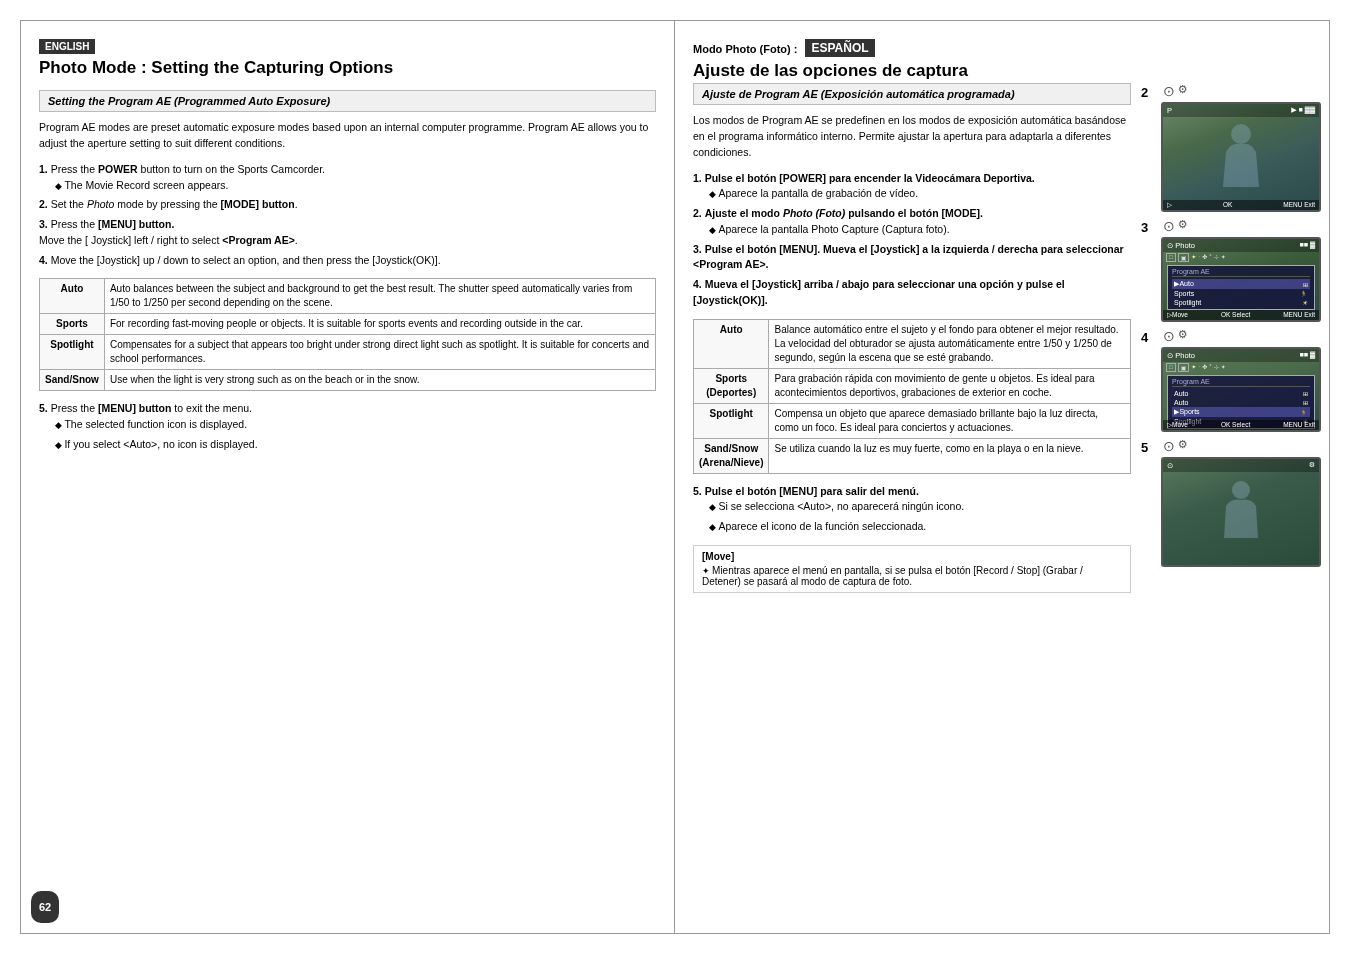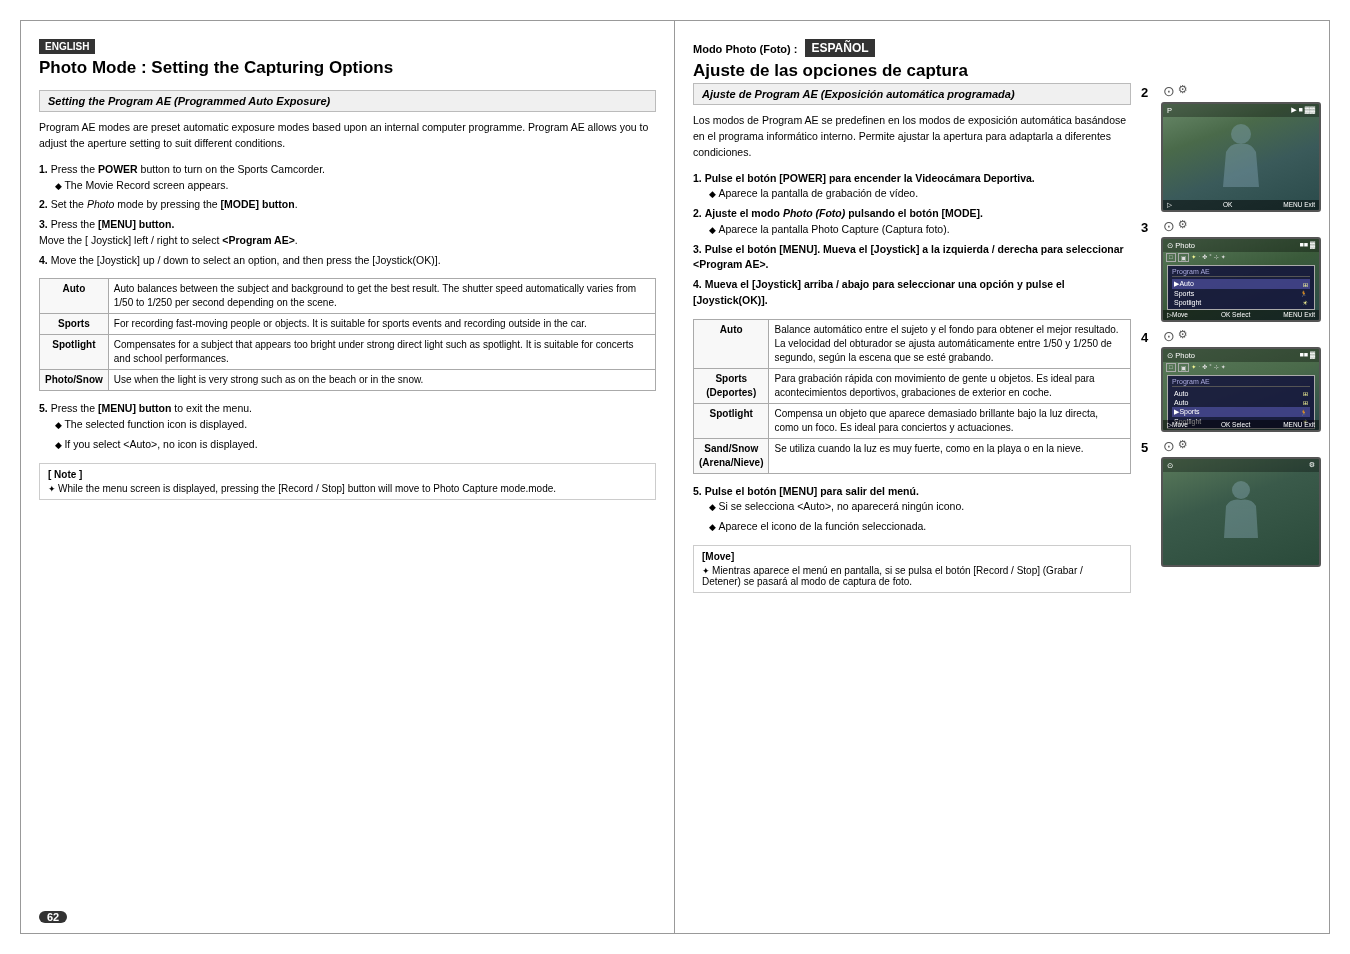--- a/index.html
+++ b/index.html
@@ -176,26 +176,26 @@
 
     .note-item::before {
       content: "✦ ";
       font-size: 9px;
     }
 
     
     .page-number {
       position: absolute;
       bottom: 10px;
-      left: 18px;
+      left: 10px;
       background: #333;
       color: #fff;
       font-weight: bold;
       font-size: 11px;
-      padding: 0 8px;
+      padding: 10px 8px;
       border-radius: 10px;
       text-align: center;
     }
 
     .header-row {
       display: flex;
       align-items: flex-start;
       justify-content: space-between;
       margin-bottom: 2px;
     }
@@ -344,41 +344,37 @@
         </tr>
         <tr>
           <td class="label-cell">Sports</td>
           <td>For recording fast-moving people or objects. It is suitable for sports events and recording outside in the car.</td>
         </tr>
         <tr>
           <td class="label-cell">Spotlight</td>
           <td>Compensates for a subject that appears too bright under strong direct light such as spotlight. It is suitable for concerts and school performances.</td>
         </tr>
         <tr>
-          <td class="label-cell">Photo/Snow</td>
+          <td class="label-cell">Sand/Snow</td>
           <td>Use when the light is very strong such as on the beach or in the snow.</td>
         </tr>
       </tbody>
         </table>
 
       <ol class="steps-list" start="5">
         <li>
           <span class="step-num">5.</span>
           <span> Press the <strong>[MENU] button</strong> to exit the menu.</span>
           <ul class="step-sub">
             <li>The selected function icon is displayed.</li>
             <li>If you select &lt;Auto&gt;, no icon is displayed.</li>
           </ul>
         </li>
       </ol>
 
-      <div class="note-section">
-        <div class="note-title">[ Note ]</div>
-        <div class="note-item">While the menu screen is displayed, pressing the [Record / Stop] button will move to Photo Capture mode.mode.</div>
-      </div>
 
       <div class="page-number">62</div>
 
     </div>
 
     <div class="right-col">
 
       <div class="right-header-top">
         <div>
           <div style="display:flex; align-items:center; gap:8px; margin-bottom:2px;">

